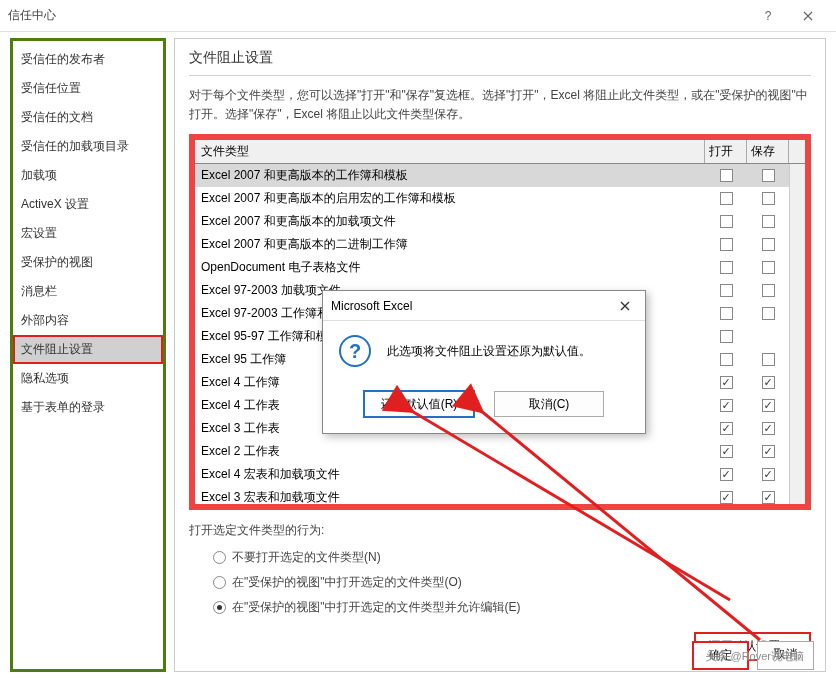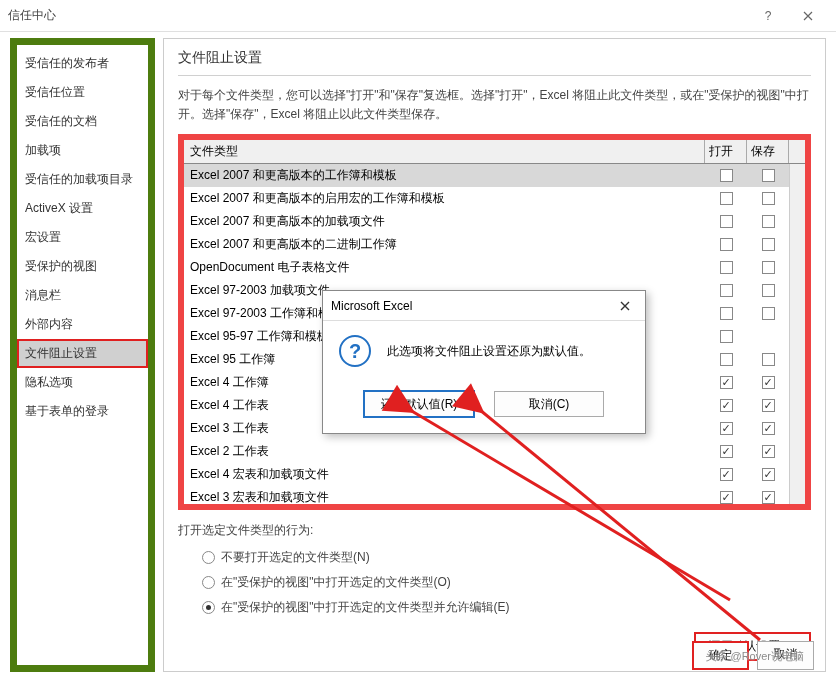--- a/index.html
+++ b/index.html
@@ -6,21 +6,21 @@
 body { background: #fff; width: 836px; height: 678px; overflow: hidden; position: relative; }
 
 .titlebar { height: 32px; background: #fff; border-bottom: 1px solid #e0e0e0; display: flex; align-items: center; padding: 12px 8px; }
 .titlebar-title { color: #444; }
 .titlebar-spacer { flex: 1; }
 .titlebar-btn { width: 40px; height: 32px; display: flex; align-items: center; justify-content: center; color: #666; }
 .titlebar-btn svg { width: 10px; height: 10px; }
 
 .content { display: flex; height: 646px; }
 
-.sidebar { width: 145px; border: 7px solid #4d7c0f; margin: 6px 4px 6px 10px; padding: 4px 0; background: #fff; }
+.sidebar { width: 156px; border: 3px solid #4d7c0f; margin: 6px 4px 6px 10px; padding: 4px 0; background: #fff; }
 .sidebar-item { padding: 6px 8px; color: #333; cursor: pointer; }
 .sidebar-item.selected { background: #d0d0d0; }
 .sidebar-item.highlighted { border: 2px solid #e02020; padding: 4px 6px; }
 
 .main { flex: 1; border: 1px solid #ccc; margin: 6px 10px 6px 4px; padding: 10px 14px; display: flex; flex-direction: column; }
 .section-title { font-size: 14px; color: #333; padding-bottom: 8px; border-bottom: 1px solid #d0d0d0; margin-bottom: 10px; }
 .description { color: #444; line-height: 1.6; margin-bottom: 10px; }
 
 .table-wrap { border: 6px solid #ef4444; }
 .table-header { display: flex; background: #f0f0f0; border-bottom: 1px solid #888; }
@@ -79,22 +79,22 @@
         <path d="M1 1 L9 9 M9 1 L1 9" stroke="#666" stroke-width="1.2"></path>
       </svg>
   </div>
 </div>
 
 <div class="content">
   <div class="sidebar" id="sidebar">
       <div class="sidebar-item">受信任的发布者</div>
       <div class="sidebar-item">受信任位置</div>
       <div class="sidebar-item">受信任的文档</div>
+      <div class="sidebar-item">受信任的加载项目录</div>
       <div class="sidebar-item">加载项</div>
-      <div class="sidebar-item">受信任的加载项目录</div>
       <div class="sidebar-item">ActiveX 设置</div>
       <div class="sidebar-item">宏设置</div>
       <div class="sidebar-item">受保护的视图</div>
       <div class="sidebar-item">消息栏</div>
       <div class="sidebar-item">外部内容</div>
       <div class="sidebar-item selected highlighted">文件阻止设置</div>
       <div class="sidebar-item">隐私选项</div>
       <div class="sidebar-item">基于表单的登录</div>
     </div>
 

